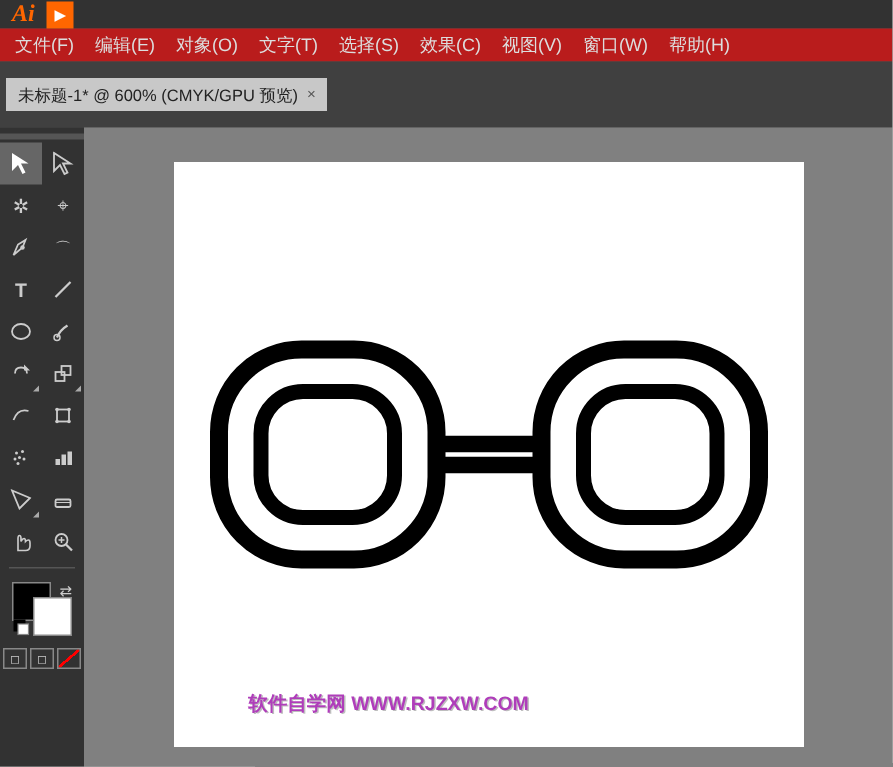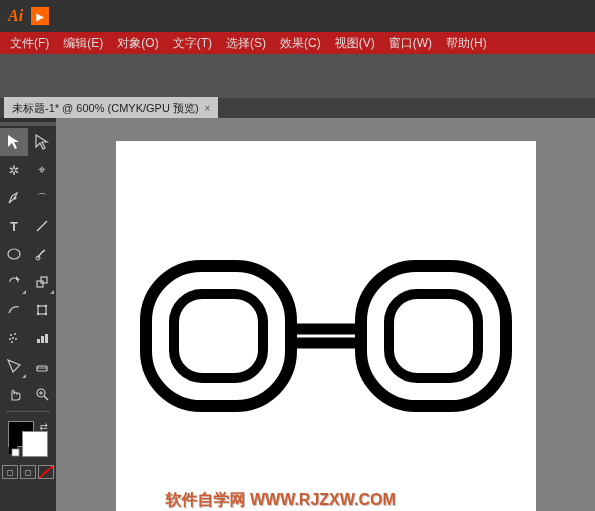--- a/index.html
+++ b/index.html
@@ -10,21 +10,21 @@
       font-family: 'Microsoft YaHei', Arial, sans-serif;
       font-size: 12px;
       color: #fff;
       overflow: hidden;
       user-select: none;
     }
 
     
     #title-bar {
       width: 100%;
-      height: 32px;
+      height: 19px;
       background: #323232;
       display: flex;
       align-items: center;
       padding: 0 8px;
     }
     #ai-logo {
       font-weight: bold;
       font-size: 16px;
       color: #ff6600;
       font-style: italic;
@@ -55,26 +55,25 @@
     .menu-item {
       padding: 2px 6px;
       font-size: 12px;
       color: #ddd;
       cursor: pointer;
     }
 
     
     #tab-bar {
       width: 100%;
-      height: 20px;
+      height: 44px;
       background: #404040;
       display: flex;
       align-items: center;
       padding: 0 4px;
-      margin-top: 44px;
     }
     .tab {
       display: flex;
       align-items: center;
       background: #c8c8c8;
       color: #222;
       font-size: 11px;
       padding: 3px 8px;
       margin-right: 2px;
       height: 22px;
@@ -216,23 +215,23 @@
     #glasses-container {
       width: 380px;
       height: 200px;
     }
 
     
     #watermark {
       position: absolute;
       bottom: 20px;
       left: 50px;
-      font-size: 16px;
+      font-size: 13px;
       font-weight: bold;
-      color: #c2410c;
+      color: #a21caf;
       opacity: 0.85;
       text-shadow: 1px 1px 0 rgba(0,0,0,0.3);
     }
 
     .scroll-indicator {
       width: 100%;
       height: 4px;
       background: #555;
       margin-bottom: 2px;
     }

